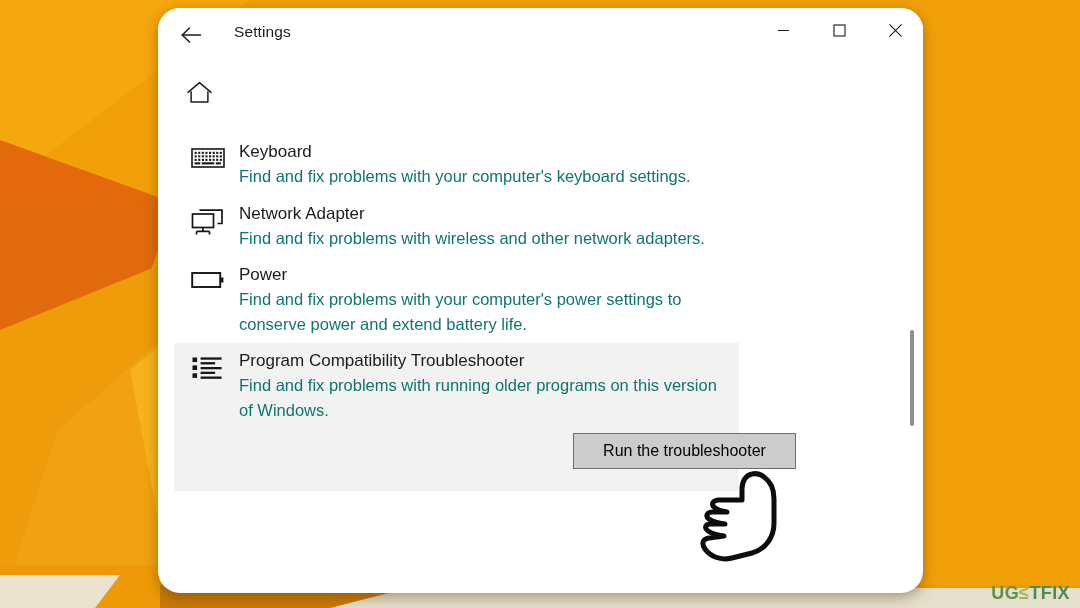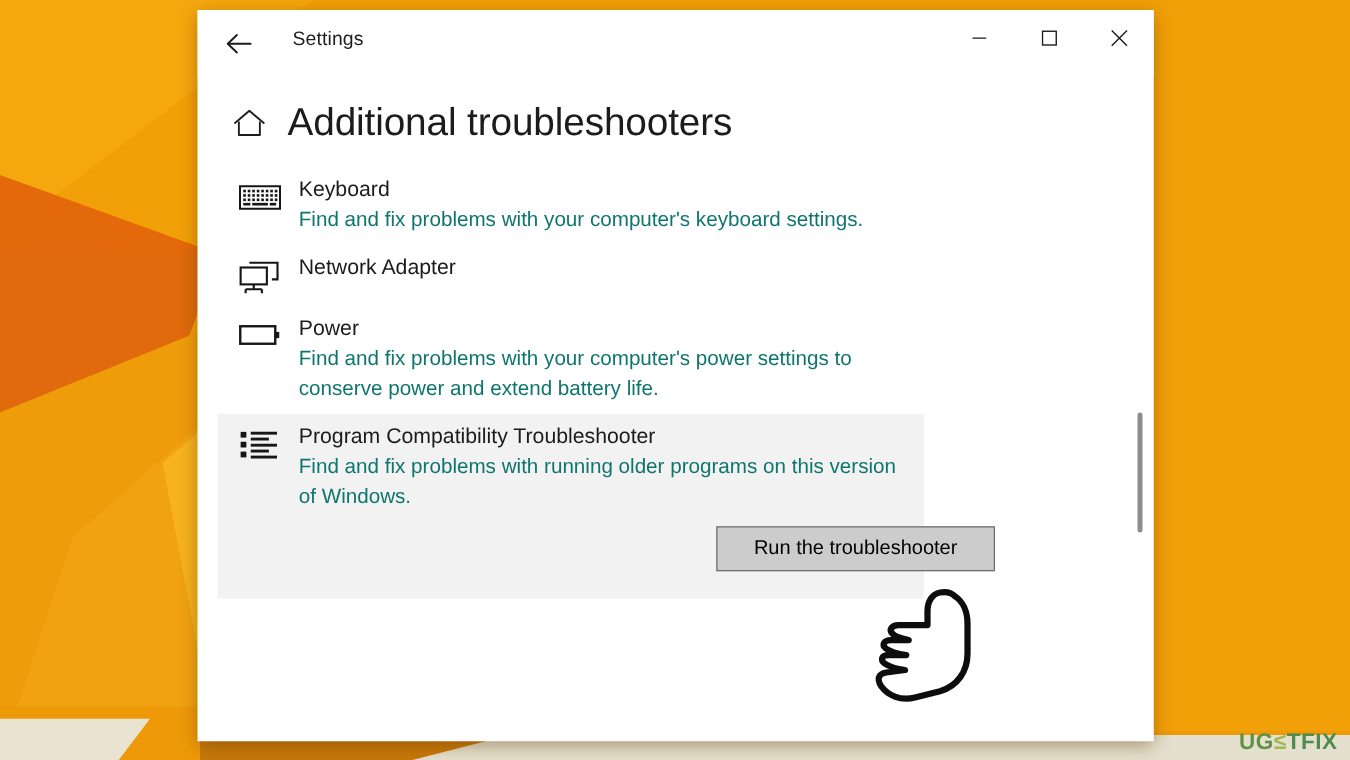--- a/index.html
+++ b/index.html
@@ -28,20 +28,21 @@
   #settings-window {
     position: absolute;
     left: 158px;
     top: 8px;
     width: 765px;
     height: 585px;
     background: #ffffff;
     z-index: 5;
     box-shadow: 0 4px 14px rgba(90, 55, 0, 0.45);
     overflow: hidden;
+    border-radius: 22px;
   }
 
   
   .titlebar {
     position: relative;
     height: 53px;
     background: #ffffff;
   }
   .back-btn {
     position: absolute;
@@ -260,21 +261,20 @@
     </div>
   </div>
 
   <div class="page-head">
     <div class="home-icon">
       <svg width="27" height="25" viewBox="0 0 27 25" aria-hidden="true">
         <path d="M2 12.4 L13.5 2.6 L25 12.4" fill="none" stroke="currentColor" stroke-width="1.5" stroke-linecap="round" stroke-linejoin="round"></path>
         <path d="M5.1 11.2 V22 H21.9 V11.2" fill="none" stroke="currentColor" stroke-width="1.5" stroke-linejoin="round"></path>
       </svg>
     </div>
-    <div class="page-title">Additional troubleshooters</div>
   </div>
 
   <div class="list">
 
     <div class="ts-item">
       <div class="ts-icon">
         <svg width="34" height="24" viewBox="0 0 34 24" aria-hidden="true">
           <rect x="1" y="3" width="32" height="18" fill="none" stroke="currentColor" stroke-width="1.6"></rect>
           <g fill="currentColor">
             <rect x="3.6" y="5.8" width="2.1" height="2.1"></rect>
@@ -318,20 +318,21 @@
         <svg width="34" height="30" viewBox="0 0 34 30" aria-hidden="true">
           <path d="M8.5 2.2 H31 V15.5 H26.5" fill="none" stroke="currentColor" stroke-width="1.7"></path>
           <rect x="1.5" y="6" width="21" height="13.5" fill="none" stroke="currentColor" stroke-width="1.7"></rect>
           <path d="M12 19.8 V23.2" stroke="currentColor" stroke-width="1.7"></path>
           <path d="M5.5 23.4 H18.5" stroke="currentColor" stroke-width="1.7"></path>
           <path d="M5.5 23.4 V26.6 M18.5 23.4 V26.6" stroke="currentColor" stroke-width="1.7"></path>
         </svg>
       </div>
       <div class="ts-body">
         <div class="ts-name">Network Adapter</div>
+        <div class="ts-desc">Find and fix problems with wireless and other network adapters.</div>
       </div>
     </div>
 
     <div class="ts-item">
       <div class="ts-icon">
         <svg width="34" height="22" viewBox="0 0 34 22" aria-hidden="true">
           <rect x="1.2" y="4" width="28" height="14" fill="none" stroke="currentColor" stroke-width="1.9"></rect>
           <rect x="29.6" y="8.5" width="2.8" height="5" fill="currentColor"></rect>
         </svg>
       </div>

